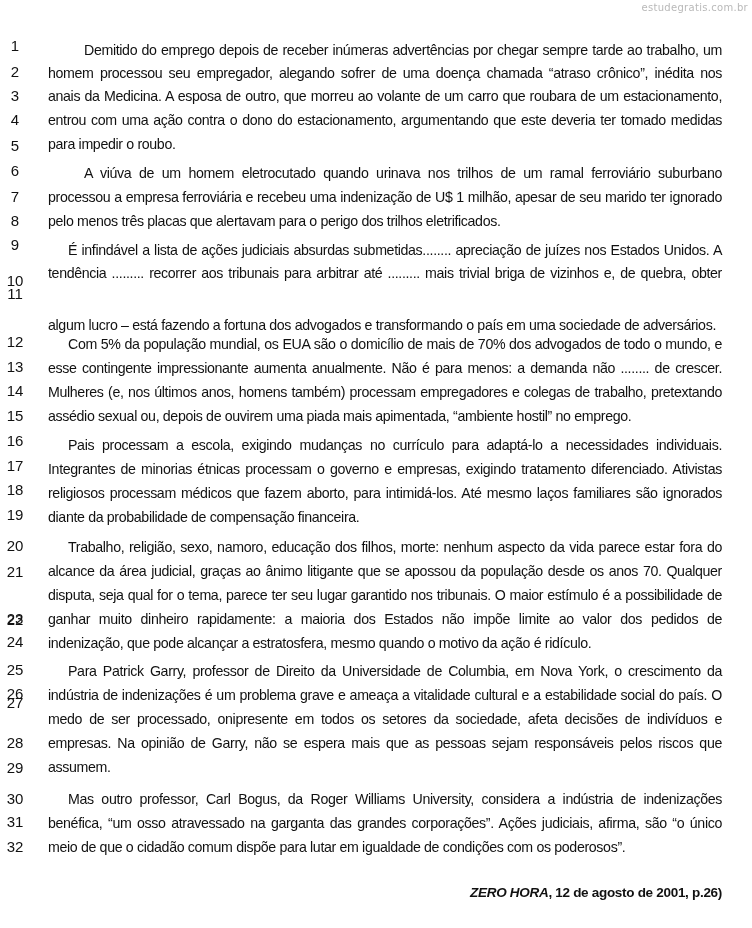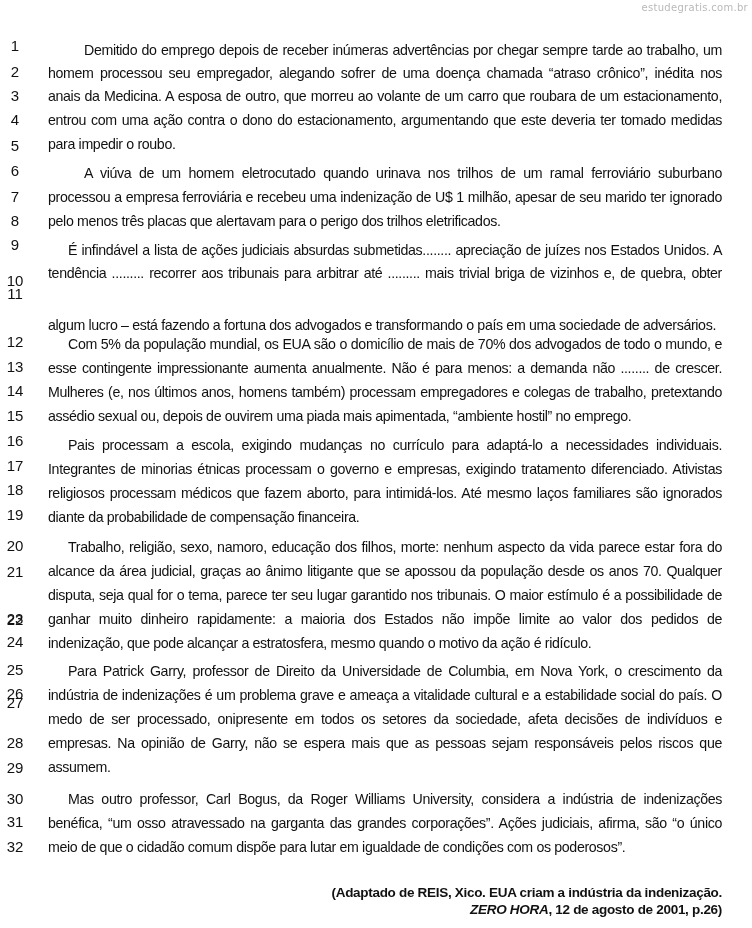--- a/index.html
+++ b/index.html
@@ -83,15 +83,14 @@
     <div class="tl last" style="top: 758px; white-space: normal; height: 18px; overflow: visible;">assumem.</div>
     <div class="ln" style="top: 790px;">30</div>
     <div class="tl indent2" style="top: 790px; white-space: normal; height: 18px; overflow: visible;">Mas outro professor, Carl Bogus, da Roger Williams University, considera a indústria de indenizações</div>
     <div class="ln" style="top: 813px;">31</div>
     <div class="tl" style="top: 814px; white-space: normal; height: 18px; overflow: visible;">benéfica, “um osso atravessado na garganta das grandes corporações”. Ações judiciais, afirma, são “o único</div>
     <div class="ln" style="top: 838px;">32</div>
     <div class="tl last" style="top: 838px; white-space: normal; height: 18px; overflow: visible;">meio de que o cidadão comum dispõe para lutar em igualdade de condições com os poderosos”.</div>
   </div>
 
 <div class="source" style="top:884px;">
-  <div>(Adaptado de REIS, Xico. EUA criam a indústria da indenização.</div>
   <div><span class="pub">ZERO HORA</span><span>, 12 de agosto de 2001, p.26)</span></div>
 </div>
 
 </body></html>

